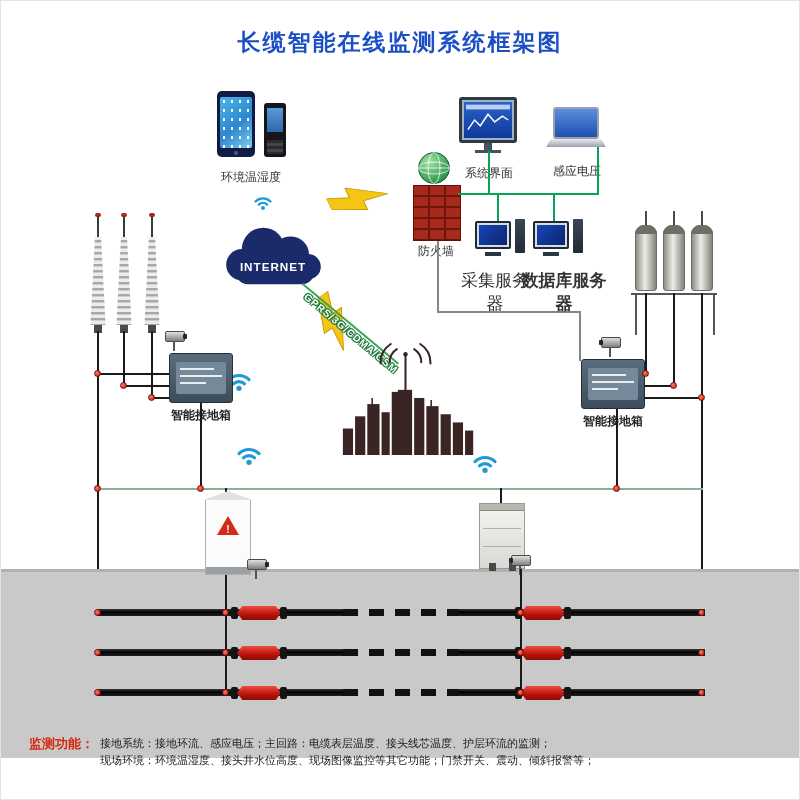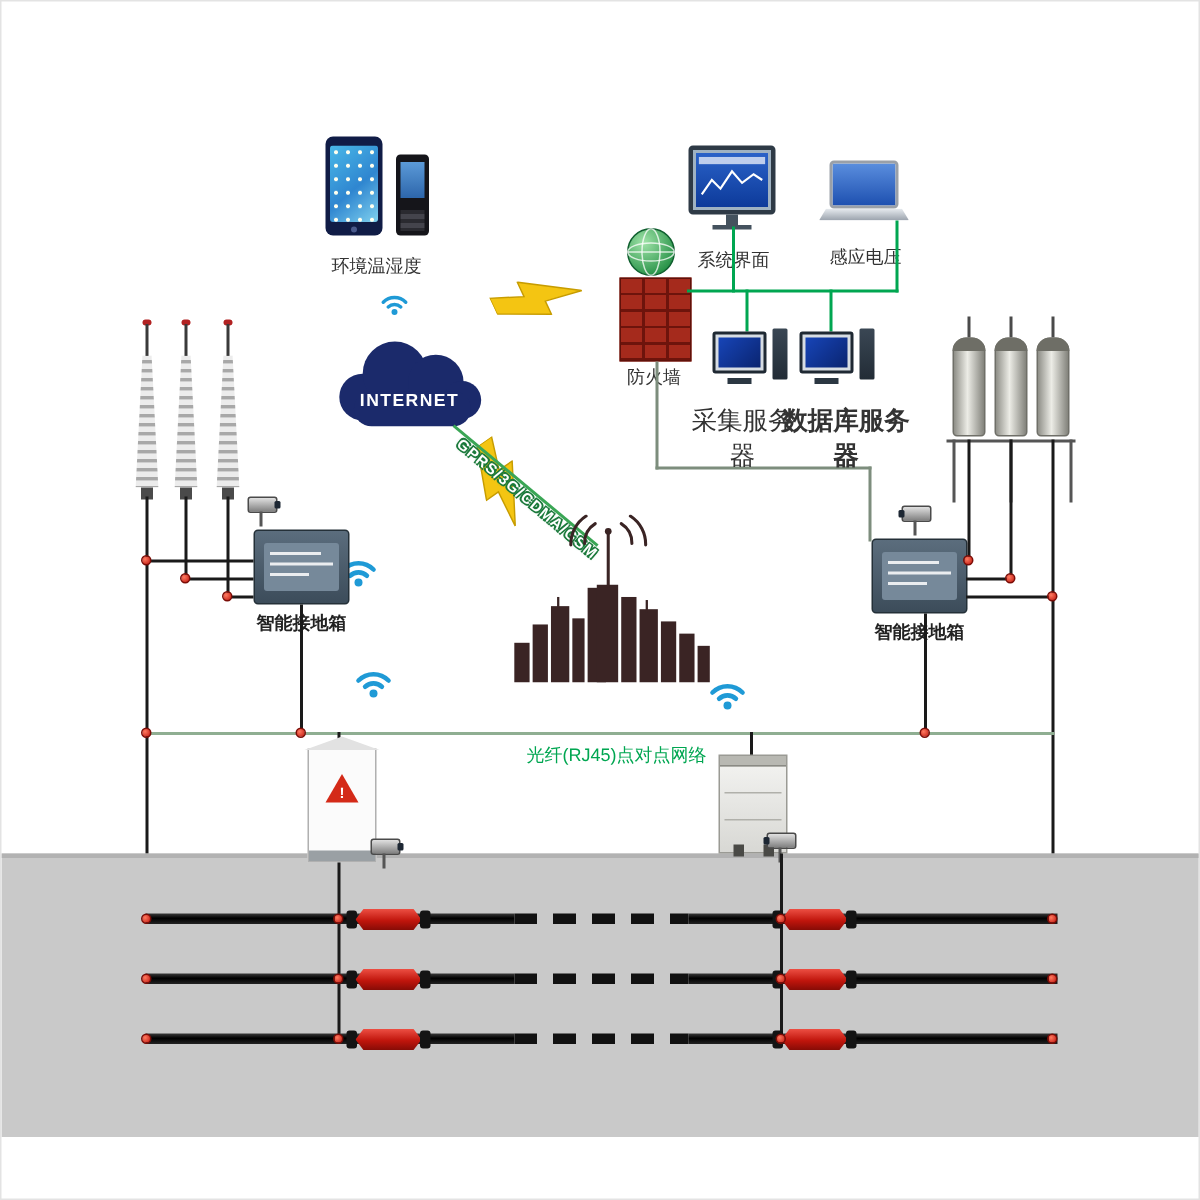--- a/index.html
+++ b/index.html
@@ -106,20 +106,21 @@
   .fiber-lbl{position:absolute;left:320px;top:494px;width:180px;text-align:center;color:#00a651;font-size:12px;}
   .footer{position:absolute;left:28px;top:734px;display:flex;align-items:flex-start;}
   .footer .head{color:#d42a10;font-weight:bold;font-size:13px;line-height:17px;white-space:nowrap;}
   .footer .lines{margin-left:6px;font-size:11px;color:#1a1a1a;line-height:17px;}
 </style>
 </head>
 <body>
 
 <div id="scene">
 
+  <div class="title">长缆智能在线监测系统框架图</div>
 
   <div class="tablet">
       <div class="scr"></div>
       <div class="home"></div>
     </div>
   <div class="phone">
       <div class="scr"></div>
       <div class="pad"></div>
     </div>
   <div class="lbl" style="left:200px;top:168px;width:100px;">环境温湿度</div>
@@ -327,21 +328,20 @@
   <div class="bln" style="left:672px;top:292px;width:2px;height:92px;"></div>
   <div class="bln" style="left:700px;top:292px;width:2px;height:104px;"></div>
   <div class="bln" style="left:644px;top:372px;width:2px;height:2px;"></div>
   <div class="bln" style="left:643px;top:384px;width:31px;height:2px;"></div>
   <div class="bln" style="left:643px;top:396px;width:59px;height:2px;"></div>
   <div class="bln" style="left:643px;top:372px;width:3px;height:2px;"></div>
   <div class="bln" style="left:700px;top:396px;width:2px;height:295px;"></div>
   <div class="bln" style="left:615px;top:408px;width:2px;height:79px;"></div>
 
   <div class="ln" style="left:96px;top:487px;width:606px;height:2px;background:#8fae92;"></div>
-  <div class="fiber-lbl">光纤(RJ45)点对点网络</div>
   <div class="bln" style="left:224px;top:487px;width:2px;height:13px;"></div>
   <div class="bln" style="left:499px;top:487px;width:2px;height:16px;"></div>
 
   <div class="floor"></div>
 
   <div class="wbox">
     <div class="roof"></div>
     <div class="tri"></div>
     <div class="mark">!</div>
     <div class="strip"></div>
@@ -427,14 +427,21 @@
   <div class="dot" style="left:221px;top:608px;"></div>
   <div class="dot" style="left:221px;top:648px;"></div>
   <div class="dot" style="left:221px;top:688px;"></div>
   <div class="dot" style="left:516px;top:608px;"></div>
   <div class="dot" style="left:516px;top:648px;"></div>
   <div class="dot" style="left:516px;top:688px;"></div>
   <div class="dot" style="left:697px;top:608px;"></div>
   <div class="dot" style="left:697px;top:648px;"></div>
   <div class="dot" style="left:697px;top:688px;"></div>
 
+  <div class="footer">
+    <span class="head">监测功能：</span>
+    <span class="lines">
+      <span>接地系统：接地环流、感应电压；主回路：电缆表层温度、接头线芯温度、护层环流的监测；</span><br>
+      <span>现场环境：环境温湿度、接头井水位高度、现场图像监控等其它功能；门禁开关、震动、倾斜报警等；</span>
+    </span>
+  </div>
 
 </div>
 
 </body></html>

